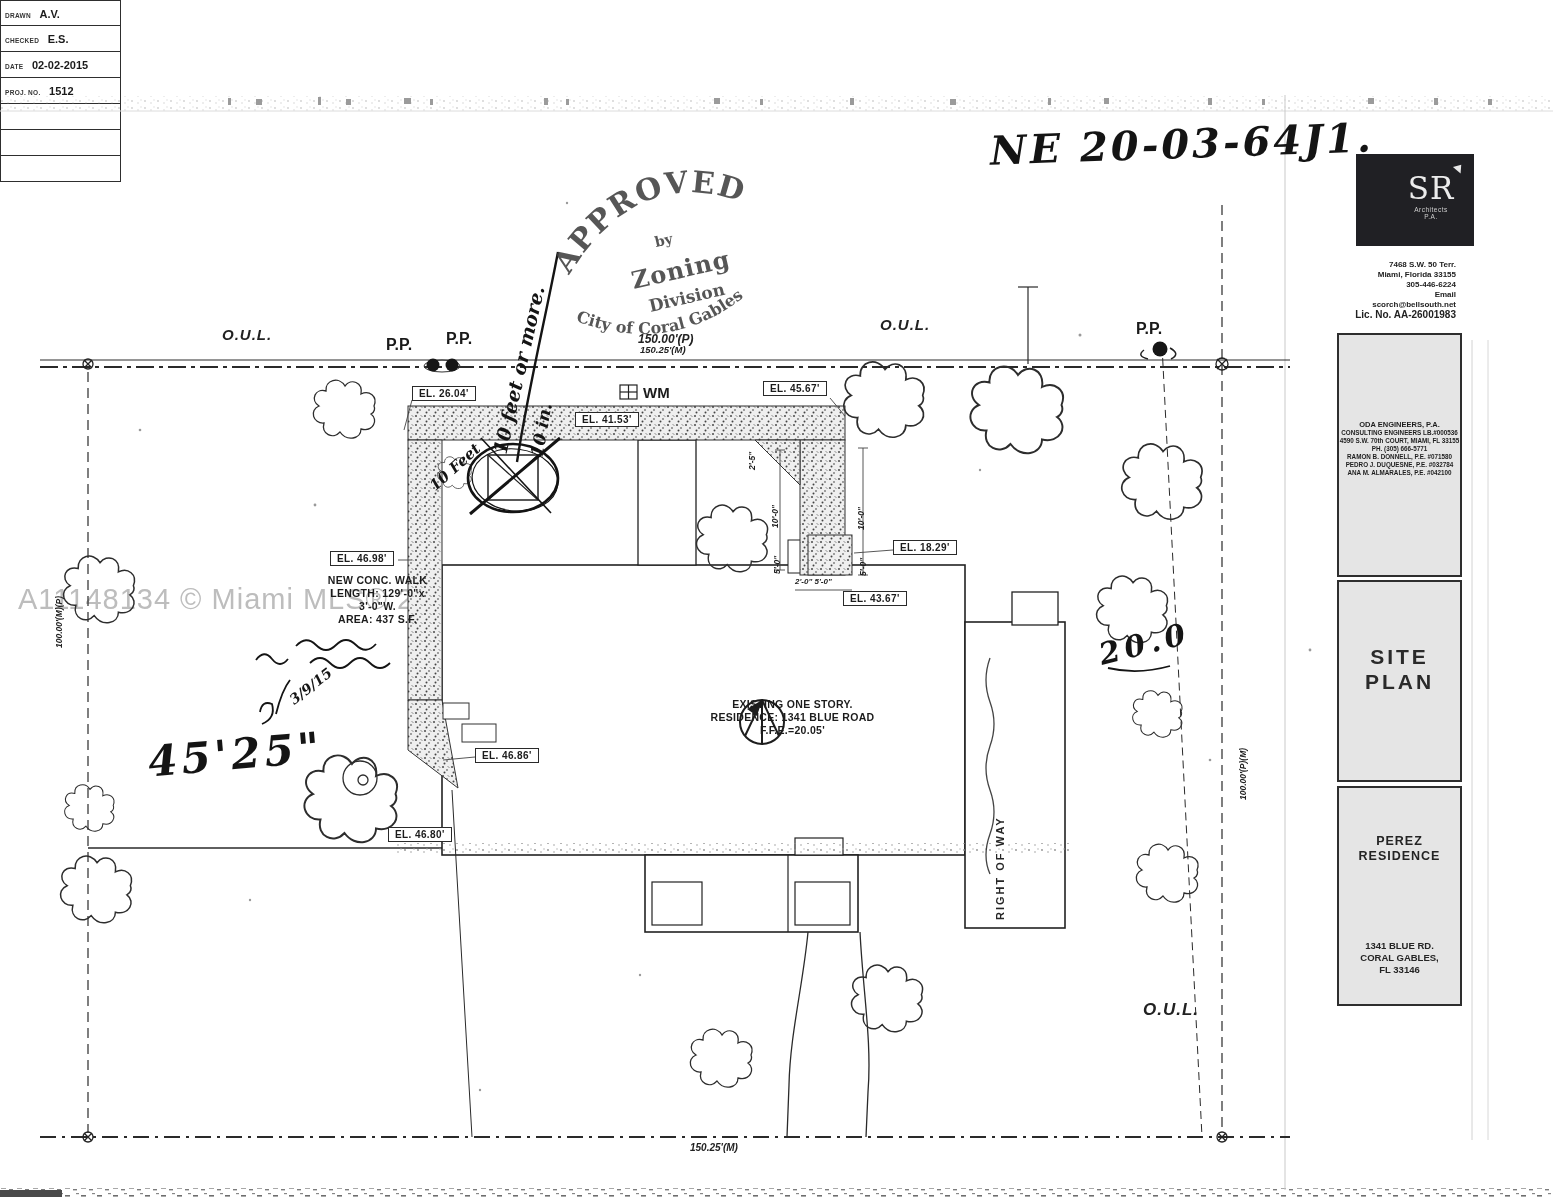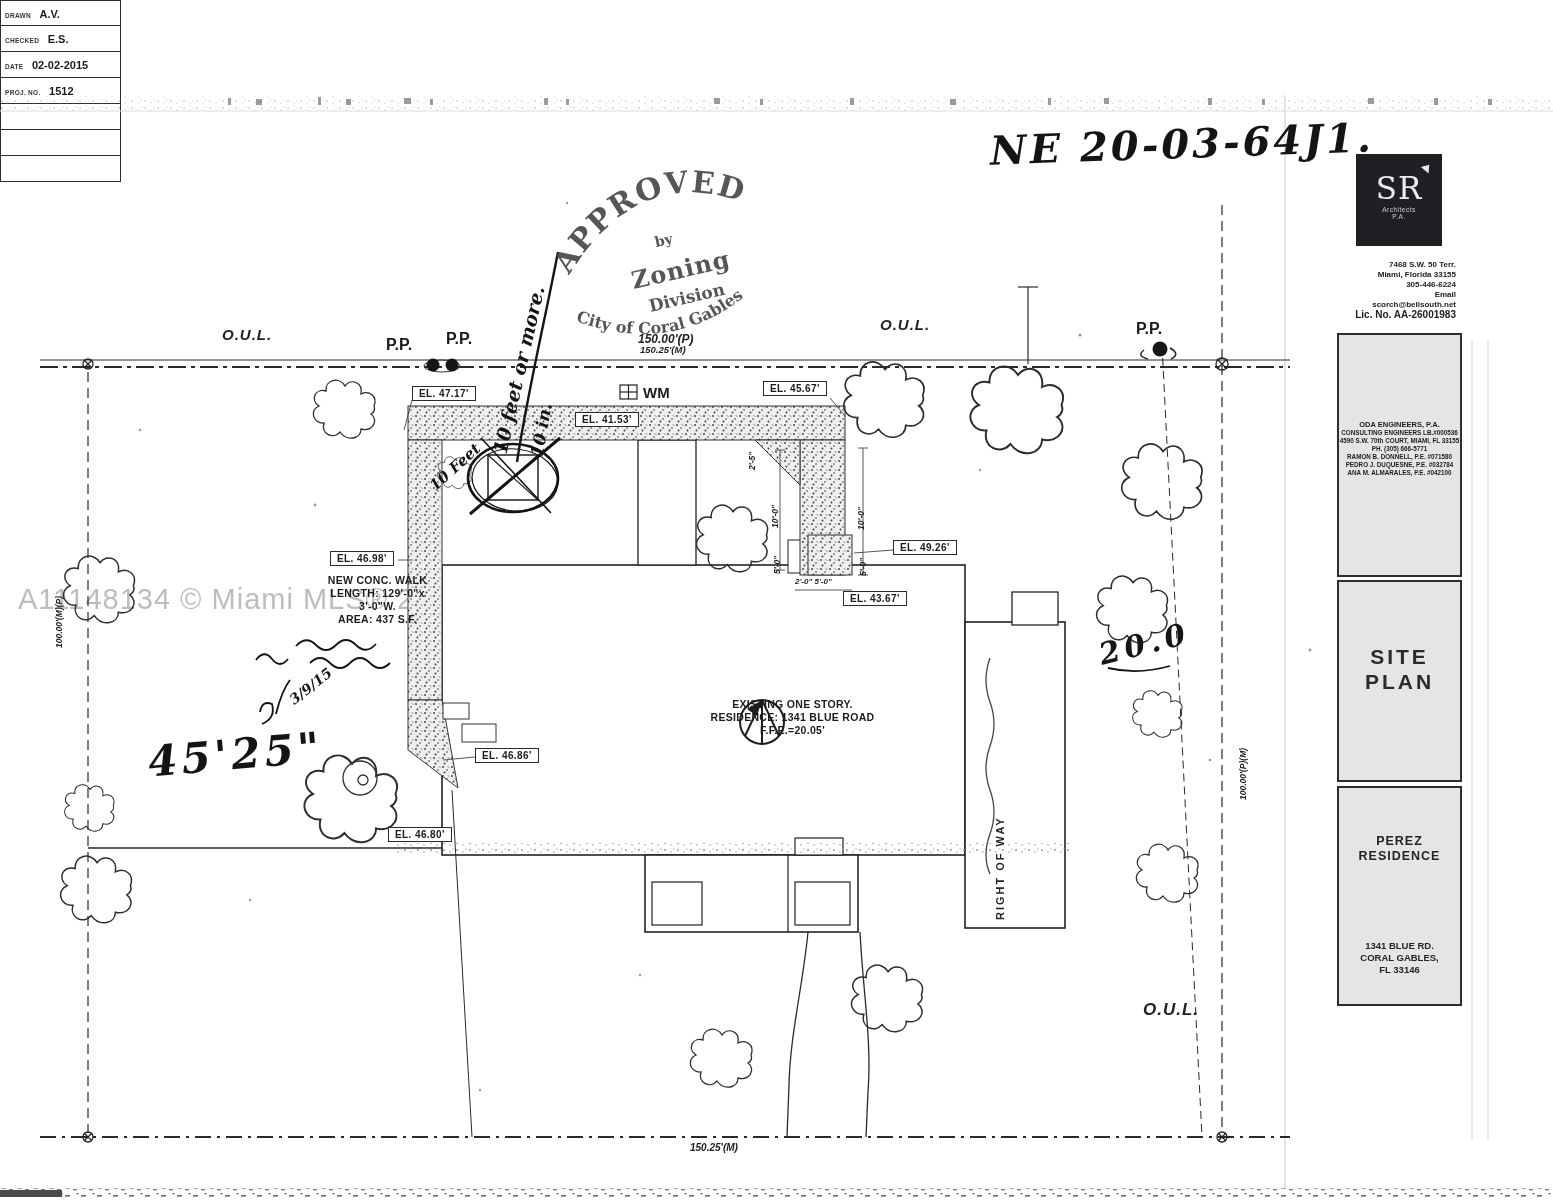--- a/index.html
+++ b/index.html
@@ -14,21 +14,21 @@
   .dim{position:absolute;font:italic 700 10px "Liberation Sans",sans-serif;color:#222;white-space:nowrap;}
   .dimv{transform:rotate(-90deg);font:italic 700 8.5px "Liberation Sans",sans-serif;}
   .note{position:absolute;font:700 10.5px "Liberation Sans",sans-serif;color:#1b1b1b;
         text-align:center;line-height:13px;letter-spacing:.3px;filter:blur(.2px);}
   .oul{position:absolute;font:italic 600 15px "Liberation Sans",sans-serif;letter-spacing:1px;color:#222;}
   .pp{position:absolute;font:600 16px "Liberation Sans",sans-serif;color:#1a1a1a;}
   
   .tb-box{position:absolute;border:2px solid #2e2e2e;background:#e5e5e5;}
   .tb-line{display:block;}
   #logo{position:absolute;left:1356px;top:154px;width:86px;height:92px;background:#202024;
-        color:#ececec;text-align:center;}
+        color:#ececec;text-align:center;padding-left:32px;}
   #logo .sr{font:400 31px "DejaVu Serif",serif;letter-spacing:1px;display:block;margin-top:16px;}
   #logo .sub{font:400 6.5px "Liberation Sans",sans-serif;display:block;letter-spacing:.5px;color:#cfcfcf;}
   #logo .mark{position:absolute;right:10px;top:10px;width:0;height:0;
               border-left:5px solid transparent;border-right:5px solid transparent;
               border-bottom:7px solid #e8e8e8;transform:rotate(40deg);}
   #arch-address{position:absolute;left:1344px;top:260px;width:112px;text-align:right;
                 font:700 8px "Liberation Sans",sans-serif;line-height:10px;color:#222;filter:blur(.2px);}
   #eng-box{left:1337px;top:333px;width:121px;height:240px;}
   #eng-text{padding-top:86px;text-align:center;font:700 6.3px "Liberation Sans",sans-serif;
             line-height:8px;color:#1d1d1d;filter:blur(.35px);}
@@ -263,25 +263,25 @@
 <div class="pp" style="left:1136px;top:320px;z-index:2">P.P.</div>
 
 <div class="dim" style="left:638px;top:332px;font-size:12px;z-index:2">150.00'(P)</div>
 <div class="dim" style="left:640px;top:344px;font-size:9.5px;z-index:2">150.25'(M)</div>
 <div class="dim" style="left:690px;top:1142px;z-index:2">150.25'(M)</div>
 <div class="dim dimv" style="left:54px;top:648px;transform-origin:0 0;transform:rotate(-90deg);z-index:2">100.00'(M)(P)</div>
 <div class="dim dimv" style="left:1238px;top:800px;transform-origin:0 0;transform:rotate(-90deg);z-index:2">100.00'(P)(M)</div>
 
 <div class="lbl" style="left:643px;top:384px;font-weight:600;font-size:15px;z-index:2">WM</div>
 
-<div class="elbox" style="left:412px;top:386px;z-index:2">EL. 47.17'</div>
+<div class="elbox" style="left:412px;top:386px;z-index:2">EL. 26.04'</div>
 <div class="elbox" style="left:575px;top:412px;z-index:2;filter:blur(.3px)">EL. 41.53'</div>
 <div class="elbox" style="left:763px;top:381px;z-index:2">EL. 45.67'</div>
 <div class="elbox" style="left:330px;top:551px;z-index:2">EL. 46.98'</div>
-<div class="elbox" style="left:893px;top:540px;z-index:2">EL. 49.26'</div>
+<div class="elbox" style="left:893px;top:540px;z-index:2">EL. 18.29'</div>
 <div class="elbox" style="left:843px;top:591px;z-index:2">EL. 43.67'</div>
 <div class="elbox" style="left:475px;top:748px;z-index:2">EL. 46.86'</div>
 <div class="elbox" style="left:388px;top:827px;z-index:2">EL. 46.80'</div>
 
 <div class="dim dimv" style="left:747px;top:470px;transform-origin:0 0;transform:rotate(-90deg);z-index:2">2'-5"</div>
 <div class="dim dimv" style="left:770px;top:528px;transform-origin:0 0;transform:rotate(-90deg);z-index:2">10'-0"</div>
 <div class="dim dimv" style="left:856px;top:530px;transform-origin:0 0;transform:rotate(-90deg);z-index:2">10'-0"</div>
 <div class="dim dimv" style="left:772px;top:574px;transform-origin:0 0;transform:rotate(-90deg);z-index:2">5'-0"</div>
 <div class="dim dimv" style="left:858px;top:576px;transform-origin:0 0;transform:rotate(-90deg);z-index:2">5'-0"</div>
 <div class="dim" style="left:795px;top:577px;font-size:8px;z-index:2">2'-0" 5'-0"</div>

